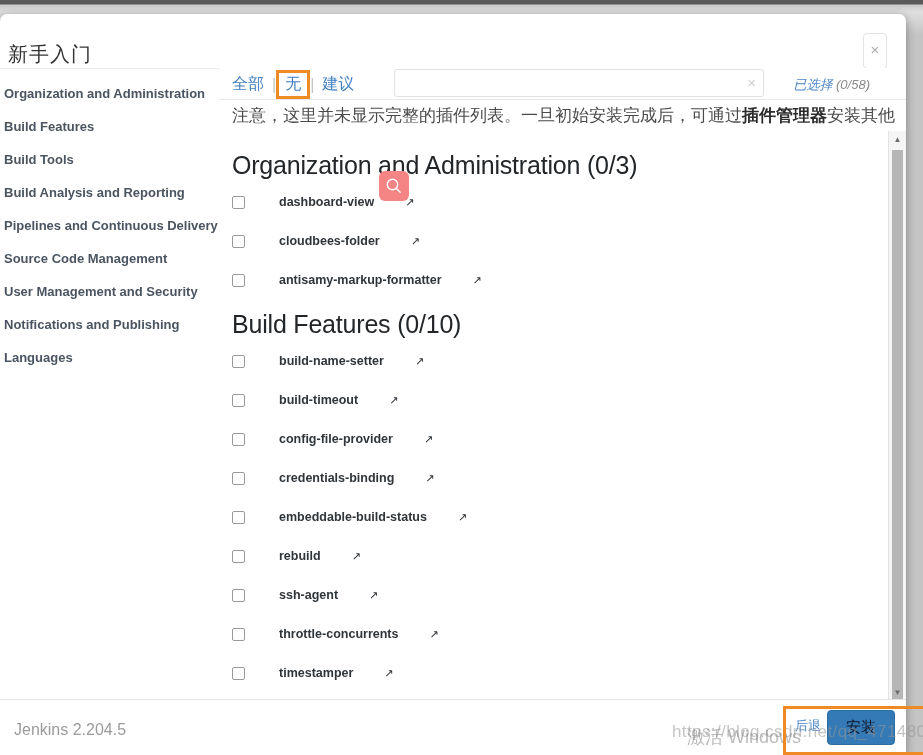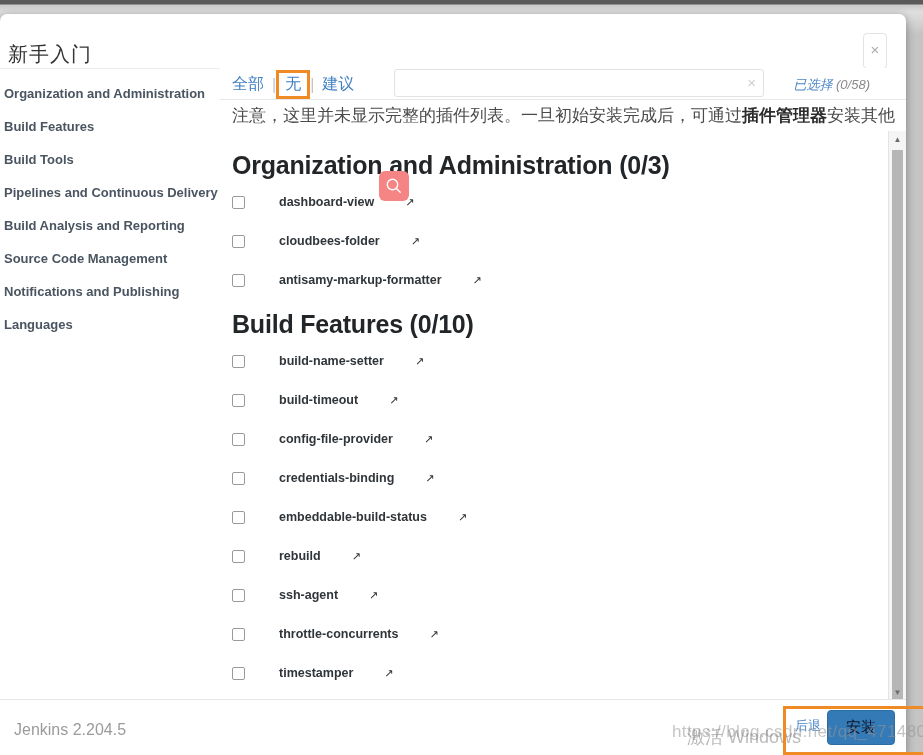--- a/index.html
+++ b/index.html
@@ -86,21 +86,21 @@
   }
   .notice b{font-weight:bold;color:#2b2b2b;}
   .notice a{color:#4a86c7;text-decoration:none;}
 
   
   .plugin-scroll{
     position:absolute;left:0;top:63px;right:17px;bottom:0;
     overflow:hidden;background:#fff;padding-left:12px;
   }
   .group-title{
-    font-size:25px;font-weight:bold;color:#232629;
+    font-size:25px;font-weight:normal;color:#232629;
     margin:20px 0 12px 0;letter-spacing:-.2px;
   }
   .plugin-row{display:flex;align-items:center;height:20px;margin:0 0 19px 0;gap:26px;}
   .pl-check{
     width:11px;height:11px;border:1px solid #9a9a9a;border-radius:2px;
     background:#fff;margin-right:8px;cursor:pointer;flex:0 0 auto;
   }
   .pl-name{font-size:12.5px;font-weight:bold;color:#30353a;}
   .ext-icon{font-size:11px;color:#30353a;margin-left:5px;}
 
@@ -174,23 +174,24 @@
       <div class="dlg-title">新手入门</div>
       <div class="close-btn">×</div>
     </div>
 
     <div class="dlg-body">
 
       <div class="sidebar">
         <div class="cat-item">Organization and Administration</div>
         <div class="cat-item">Build Features</div>
         <div class="cat-item">Build Tools</div>
+        <div class="cat-item">Build Analysis and Reporting</div>
         <div class="cat-item">Pipelines and Continuous Delivery</div>
-        <div class="cat-item">Build Analysis and Reporting</div>
         <div class="cat-item">Source Code Management</div>
+        <div class="cat-item">User Management and Security</div>
         <div class="cat-item">Notifications and Publishing</div>
         <div class="cat-item">Languages</div>
       </div>
 
       <div class="rightpane">
 
         <div class="filterbar">
           <div class="tabs">
             <span class="tab">全部</span>
             <span class="tab-sep">|</span>

